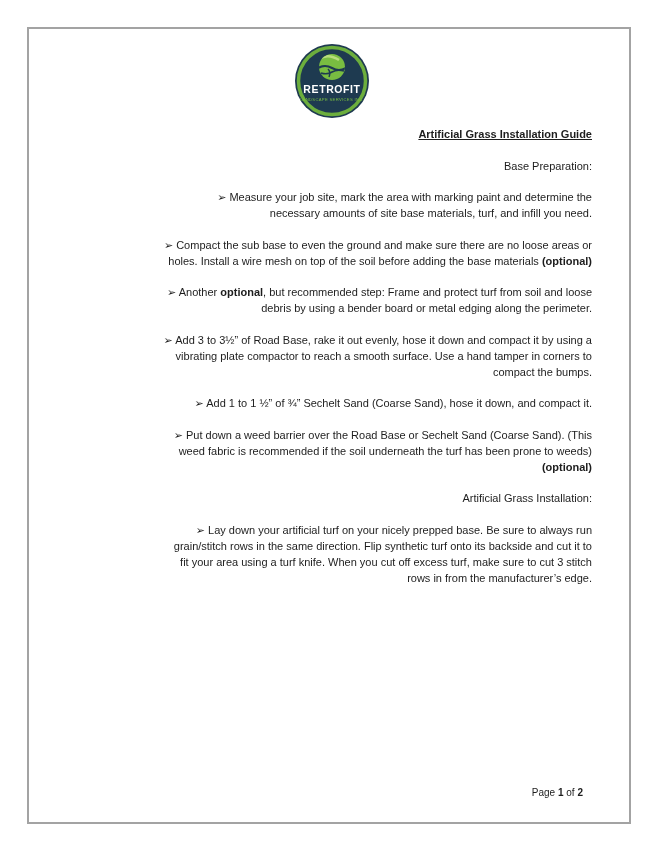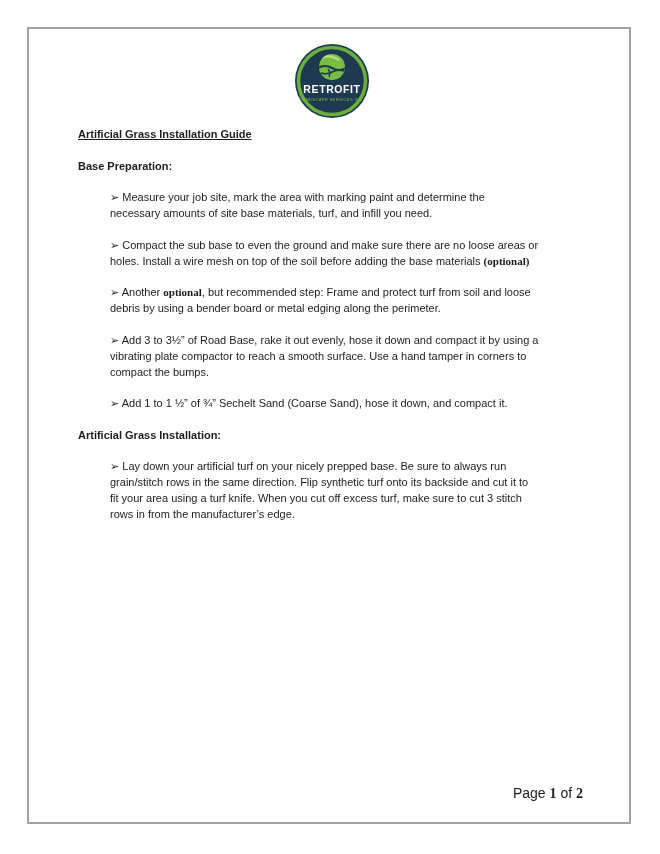--- a/index.html
+++ b/index.html
@@ -19,44 +19,45 @@
     box-sizing: border-box;
     background: #ffffff;
   }
   .logo-wrap {
     position: absolute;
     left: 295px; top: 44px;
     width: 74px; height: 74px;
   }
   .content {
     position: absolute;
-    left: 78px; top: 126px;
+    left: 86px; top: 126px;
     width: 506px;
     font-size: 11px;
     line-height: 16px;
+    text-align: right;
   }
   .doc-title {
     font-weight: bold;
     text-decoration: underline;
     margin: 0 0 15.5px 0;
   }
   .section-heading {
-    font-weight: bold;
+    font-weight: normal;
     margin: 0 0 15.5px 0;
   }
   .bullet {
     margin: 0 0 15.5px 32px;
     white-space: pre-line;
   }
-  .b { font-weight: bold; font-family: Liberation Serif, serif; }
+  .b { font-weight: bold; }
   .footer {
     position: absolute;
     top: 786px;
     right: 77px;
-    font-size: 14px;
+    font-size: 10px;
     line-height: 14px;
   }
 </style>
 </head>
 <body>
 
 <div class="page-frame"></div>
 
 <div class="logo-wrap">
   <svg width="74" height="74" viewBox="0 0 74 74">
@@ -88,20 +89,23 @@
       <p class="bullet"><span>➢ </span><span>Measure your job site, mark the area with marking paint and determine the
 necessary amounts of site base materials, turf, and infill you need.</span></p>
       <p class="bullet"><span>➢ </span><span>Compact the sub base to even the ground and make sure there are no loose areas or
 holes. Install a wire mesh on top of the soil before adding the base materials </span><span class="b">(optional)</span></p>
       <p class="bullet"><span>➢ </span><span>Another </span><span class="b">optional</span><span>, but recommended step: Frame and protect turf from soil and loose
 debris by using a bender board or metal edging along the perimeter.</span></p>
       <p class="bullet"><span>➢ </span><span>Add 3 to 3½” of Road Base, rake it out evenly, hose it down and compact it by using a
 vibrating plate compactor to reach a smooth surface. Use a hand tamper in corners to
 compact the bumps.</span></p>
       <p class="bullet"><span>➢ </span><span>Add 1 to 1 ½” of ¾” Sechelt Sand (Coarse Sand), hose it down, and compact it.</span></p>
+      <p class="bullet"><span>➢ </span><span>Put down a weed barrier over the Road Base or Sechelt Sand (Coarse Sand). (This
+weed fabric is recommended if the soil underneath the turf has been prone to weeds)
+</span><span class="b">(optional)</span></p>
       <p class="section-heading">Artificial Grass Installation:</p>
       <p class="bullet"><span>➢ </span><span>Lay down your artificial turf on your nicely prepped base. Be sure to always run
 grain/stitch rows in the same direction. Flip synthetic turf onto its backside and cut it to
 fit your area using a turf knife. When you cut off excess turf, make sure to cut 3 stitch
 rows in from the manufacturer’s edge.</span></p>
     </div>
 </div>
 
 <div class="footer"><span>Page </span><span class="b">1</span><span> of </span><span class="b">2</span></div>
 

